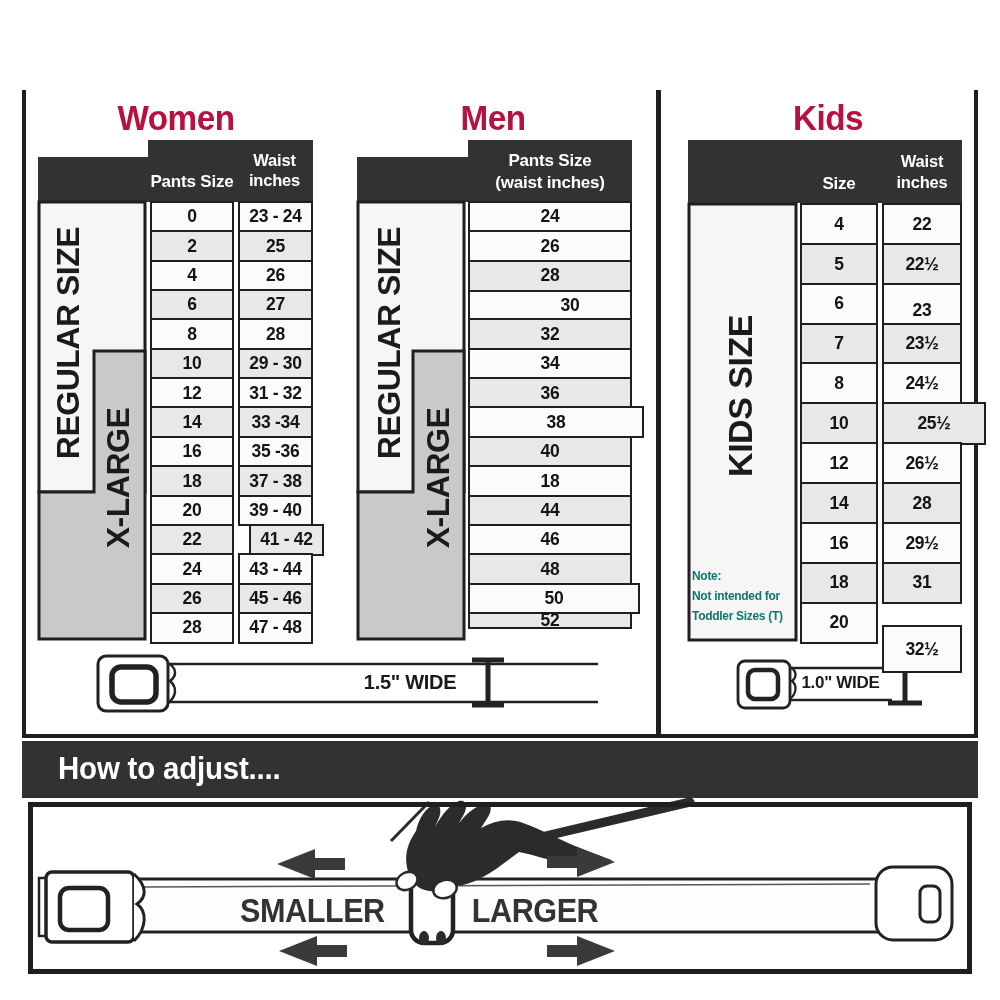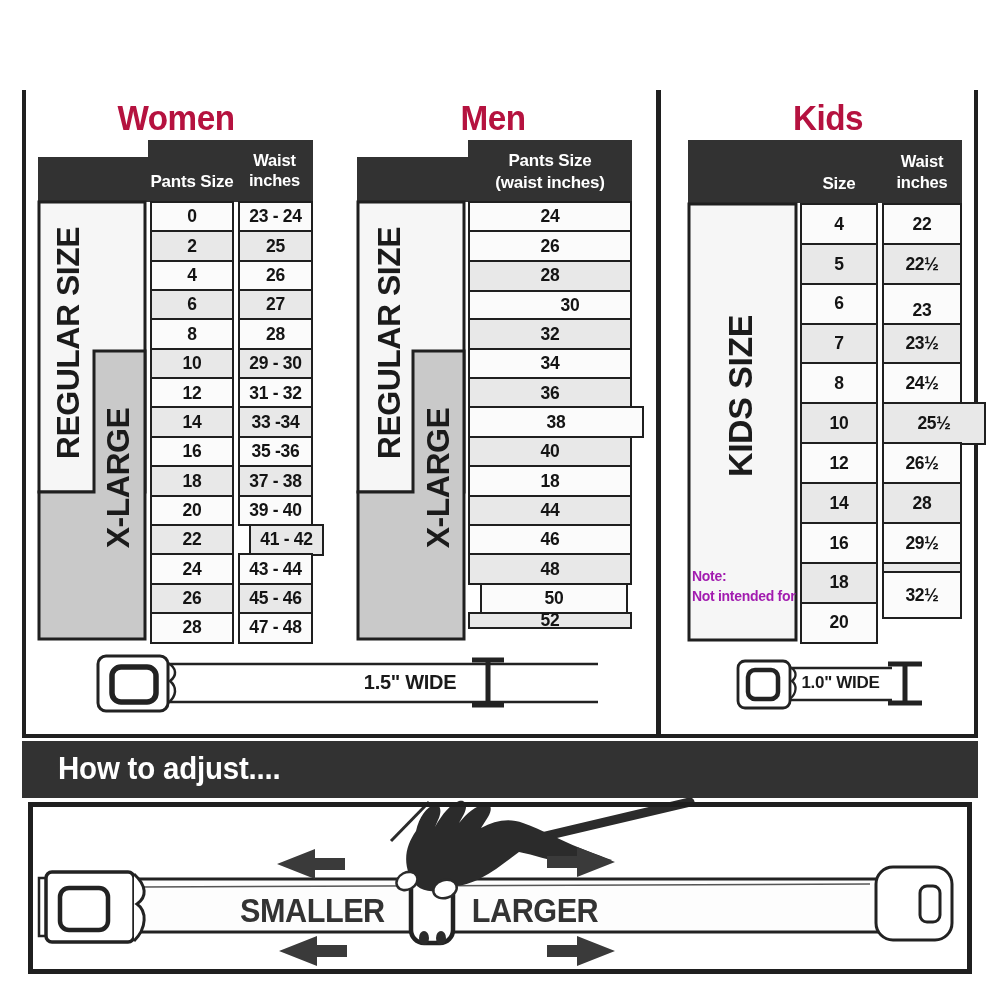--- a/index.html
+++ b/index.html
@@ -13,21 +13,21 @@
   .cell.shaded{background:#e8e8e8;}
   .whitehead{color:#fff;font-weight:bold;text-align:center;letter-spacing:-0.2px;}
   .redhead{color:#b5123f;font-weight:bold;font-size:35px;text-align:center;
            transform:scaleX(.95);letter-spacing:-0.5px;}
   .vlabel{display:flex;align-items:center;justify-content:center;white-space:nowrap;
           font-weight:bold;font-size:32px;letter-spacing:-0.5px;color:#1b1b1b;
           transform:rotate(-90deg);}
   .beltlabel{font-weight:bold;text-align:center;color:#1a1a1a;letter-spacing:-0.3px;}
   .adjword{font-weight:bold;font-size:34px;color:#333;text-align:center;
            transform:scaleX(.9);letter-spacing:-0.5px;}
-  .note{font-weight:bold;font-size:14px;line-height:20px;color:#a21caf;letter-spacing:-0.3px;}
+  .note{font-weight:bold;font-size:12px;line-height:20px;color:#0f766e;letter-spacing:-0.3px;}
 </style>
 </head>
 <body>
 
 <div id="page">
 
 
   <div class="abs" style="left:22px;top:90px;width:956px;height:648px;box-sizing:border-box;background:#fff;
        border-left:4px solid #1f1f1f;border-right:4px solid #1f1f1f;border-bottom:4px solid #1f1f1f;"></div>
 
@@ -142,20 +142,21 @@
 
   <div class="abs vlabel" style="left:-57px;top:325px;width:250px;height:36px;">REGULAR SIZE</div>
   <div class="abs vlabel" style="left:38px;top:461px;width:160px;height:34px;">X-LARGE</div>
   <div class="abs vlabel" style="left:264px;top:325px;width:250px;height:36px;">REGULAR SIZE</div>
   <div class="abs vlabel" style="left:358px;top:461px;width:160px;height:34px;">X-LARGE</div>
   <div class="abs vlabel" style="left:645px;top:377px;width:190px;height:38px;font-size:34px;">KIDS SIZE</div>
 
   <div class="abs note" style="left:692px;top:566px;width:104px;">
     <div>Note:</div>
     <div>Not intended for</div>
+    <div>Toddler Sizes (T)</div>
   </div>
 
   <div class="abs beltlabel" style="left:345px;top:671px;width:130px;font-size:20px;">1.5" WIDE</div>
   <div class="abs beltlabel" style="left:793px;top:673px;width:95px;font-size:17px;">1.0" WIDE</div>
 
   <div class="abs darkbox" style="left:22px;top:741px;width:956px;height:57px;"></div>
   <div class="abs whitehead" style="left:58px;top:751px;font-size:31px;text-align:left;transform:scaleX(.95);transform-origin:left;">How to adjust....</div>
 
   <div class="abs" style="left:28px;top:802px;width:944px;height:172px;box-sizing:border-box;border:5px solid #1f1f1f;background:transparent;"></div>
 
@@ -199,21 +200,21 @@
       <div class="cell" style="left: 468px; top: 290px; width: 164px; height: 31.9px; padding-left: 40px;">30</div>
       <div class="cell shaded" style="left: 468px; top: 318.4px; width: 164px; height: 31.9px;">32</div>
       <div class="cell" style="left: 468px; top: 347.75px; width: 164px; height: 31.9px;">34</div>
       <div class="cell shaded" style="left: 468px; top: 377.1px; width: 164px; height: 31.9px;">36</div>
       <div class="cell" style="left: 468px; top: 406.45px; width: 176px; height: 31.9px;">38</div>
       <div class="cell shaded" style="left: 468px; top: 435.8px; width: 164px; height: 31.9px;">40</div>
       <div class="cell" style="left: 468px; top: 465.15px; width: 164px; height: 31.9px;">18</div>
       <div class="cell shaded" style="left: 468px; top: 494.5px; width: 164px; height: 31.9px;">44</div>
       <div class="cell" style="left: 468px; top: 523.85px; width: 164px; height: 31.9px;">46</div>
       <div class="cell shaded" style="left: 468px; top: 553.2px; width: 164px; height: 31.9px;">48</div>
-      <div class="cell" style="left: 480px; top: 582.55px; width: 148px; height: 31.9px;">50</div>
+      <div class="cell" style="left: 468px; top: 582.55px; width: 172px; height: 31.9px;">50</div>
       <div class="cell shaded" style="left: 468px; top: 611.9px; width: 164px; height: 17px;">52</div>
       <div class="cell" style="left: 800px; top: 203px; width: 78px; height: 42.5px;">4</div>
       <div class="cell shaded" style="left: 800px; top: 242.85px; width: 78px; height: 42.5px;">5</div>
       <div class="cell" style="left: 800px; top: 282.7px; width: 78px; height: 42.5px;">6</div>
       <div class="cell shaded" style="left: 800px; top: 322.55px; width: 78px; height: 42.5px;">7</div>
       <div class="cell" style="left: 800px; top: 362.4px; width: 78px; height: 42.5px;">8</div>
       <div class="cell shaded" style="left: 800px; top: 402.25px; width: 78px; height: 42.5px;">10</div>
       <div class="cell" style="left: 800px; top: 442.1px; width: 78px; height: 42.5px;">12</div>
       <div class="cell shaded" style="left: 800px; top: 481.95px; width: 78px; height: 42.5px;">14</div>
       <div class="cell" style="left: 800px; top: 521.8px; width: 78px; height: 42.5px;">16</div>
@@ -222,15 +223,15 @@
       <div class="cell" style="left: 882px; top: 203px; width: 80px; height: 42.5px;">22</div>
       <div class="cell shaded" style="left: 882px; top: 242.85px; width: 80px; height: 42.5px;">22½</div>
       <div class="cell" style="left: 882px; top: 282.7px; width: 80px; height: 56px; text-align: center;">23</div>
       <div class="cell shaded" style="left: 882px; top: 322.55px; width: 80px; height: 42.5px;">23½</div>
       <div class="cell" style="left: 882px; top: 362.4px; width: 80px; height: 42.5px;">24½</div>
       <div class="cell shaded" style="left: 882px; top: 402.25px; width: 104px; height: 42.5px;">25½</div>
       <div class="cell" style="left: 882px; top: 442.1px; width: 80px; height: 42.5px;">26½</div>
       <div class="cell shaded" style="left: 882px; top: 481.95px; width: 80px; height: 42.5px;">28</div>
       <div class="cell" style="left: 882px; top: 521.8px; width: 80px; height: 42.5px;">29½</div>
       <div class="cell shaded" style="left: 882px; top: 561.65px; width: 80px; height: 42.5px;">31</div>
-      <div class="cell" style="left: 882px; top: 571px; width: 80px; height: 48px;">32½</div>
+      <div class="cell" style="left: 882px; top: 625px; width: 80px; height: 48px;">32½</div>
     </div>
 </div>
 
 </body></html>

